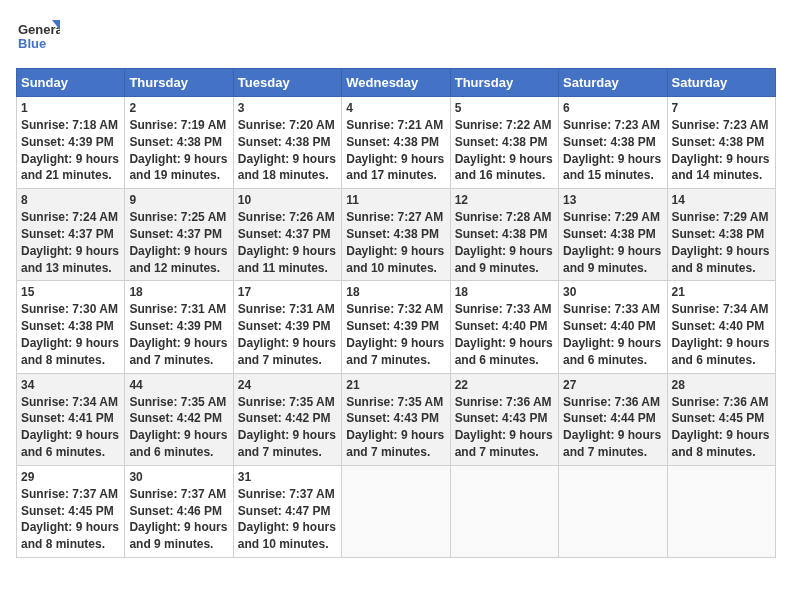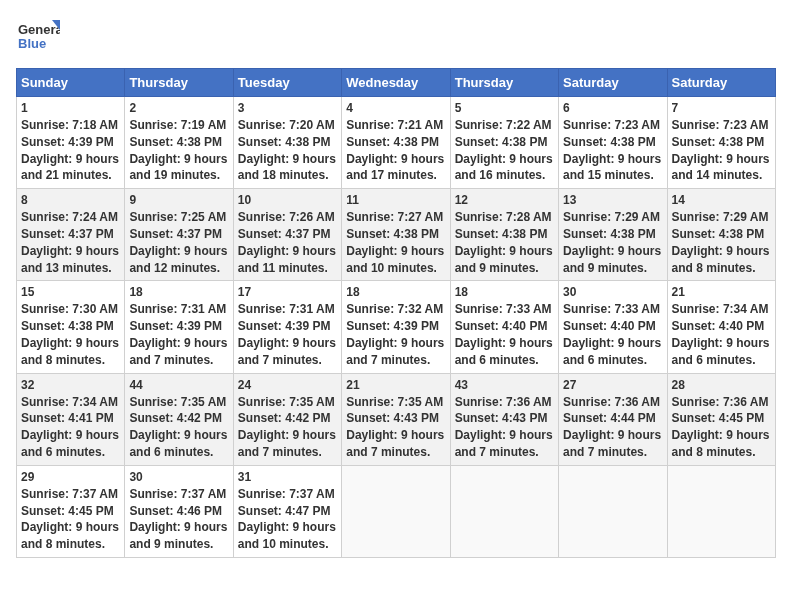--- a/index.html
+++ b/index.html
@@ -146,29 +146,29 @@
         <td><span class="day-num">18</span>
 <span class="day-info">Sunrise: 7:32 AM<br>Sunset: 4:39 PM<br>Daylight: 9 hours and 7 minutes.</span></td>
         <td><span class="day-num">18</span>
 <span class="day-info">Sunrise: 7:33 AM<br>Sunset: 4:40 PM<br>Daylight: 9 hours and 6 minutes.</span></td>
         <td><span class="day-num">30</span>
 <span class="day-info">Sunrise: 7:33 AM<br>Sunset: 4:40 PM<br>Daylight: 9 hours and 6 minutes.</span></td>
         <td><span class="day-num">21</span>
 <span class="day-info">Sunrise: 7:34 AM<br>Sunset: 4:40 PM<br>Daylight: 9 hours and 6 minutes.</span></td>
       </tr>
       <tr>
-        <td><span class="day-num">32</span>
+        <td><span class="day-num">34</span>
 <span class="day-info">Sunrise: 7:34 AM<br>Sunset: 4:41 PM<br>Daylight: 9 hours and 6 minutes.</span></td>
         <td><span class="day-num">44</span>
 <span class="day-info">Sunrise: 7:35 AM<br>Sunset: 4:42 PM<br>Daylight: 9 hours and 6 minutes.</span></td>
         <td><span class="day-num">24</span>
 <span class="day-info">Sunrise: 7:35 AM<br>Sunset: 4:42 PM<br>Daylight: 9 hours and 7 minutes.</span></td>
         <td><span class="day-num">21</span>
 <span class="day-info">Sunrise: 7:35 AM<br>Sunset: 4:43 PM<br>Daylight: 9 hours and 7 minutes.</span></td>
-        <td><span class="day-num">43</span>
+        <td><span class="day-num">22</span>
 <span class="day-info">Sunrise: 7:36 AM<br>Sunset: 4:43 PM<br>Daylight: 9 hours and 7 minutes.</span></td>
         <td><span class="day-num">27</span>
 <span class="day-info">Sunrise: 7:36 AM<br>Sunset: 4:44 PM<br>Daylight: 9 hours and 7 minutes.</span></td>
         <td><span class="day-num">28</span>
 <span class="day-info">Sunrise: 7:36 AM<br>Sunset: 4:45 PM<br>Daylight: 9 hours and 8 minutes.</span></td>
       </tr>
       <tr>
         <td><span class="day-num">29</span>
 <span class="day-info">Sunrise: 7:37 AM<br>Sunset: 4:45 PM<br>Daylight: 9 hours and 8 minutes.</span></td>
         <td><span class="day-num">30</span>

